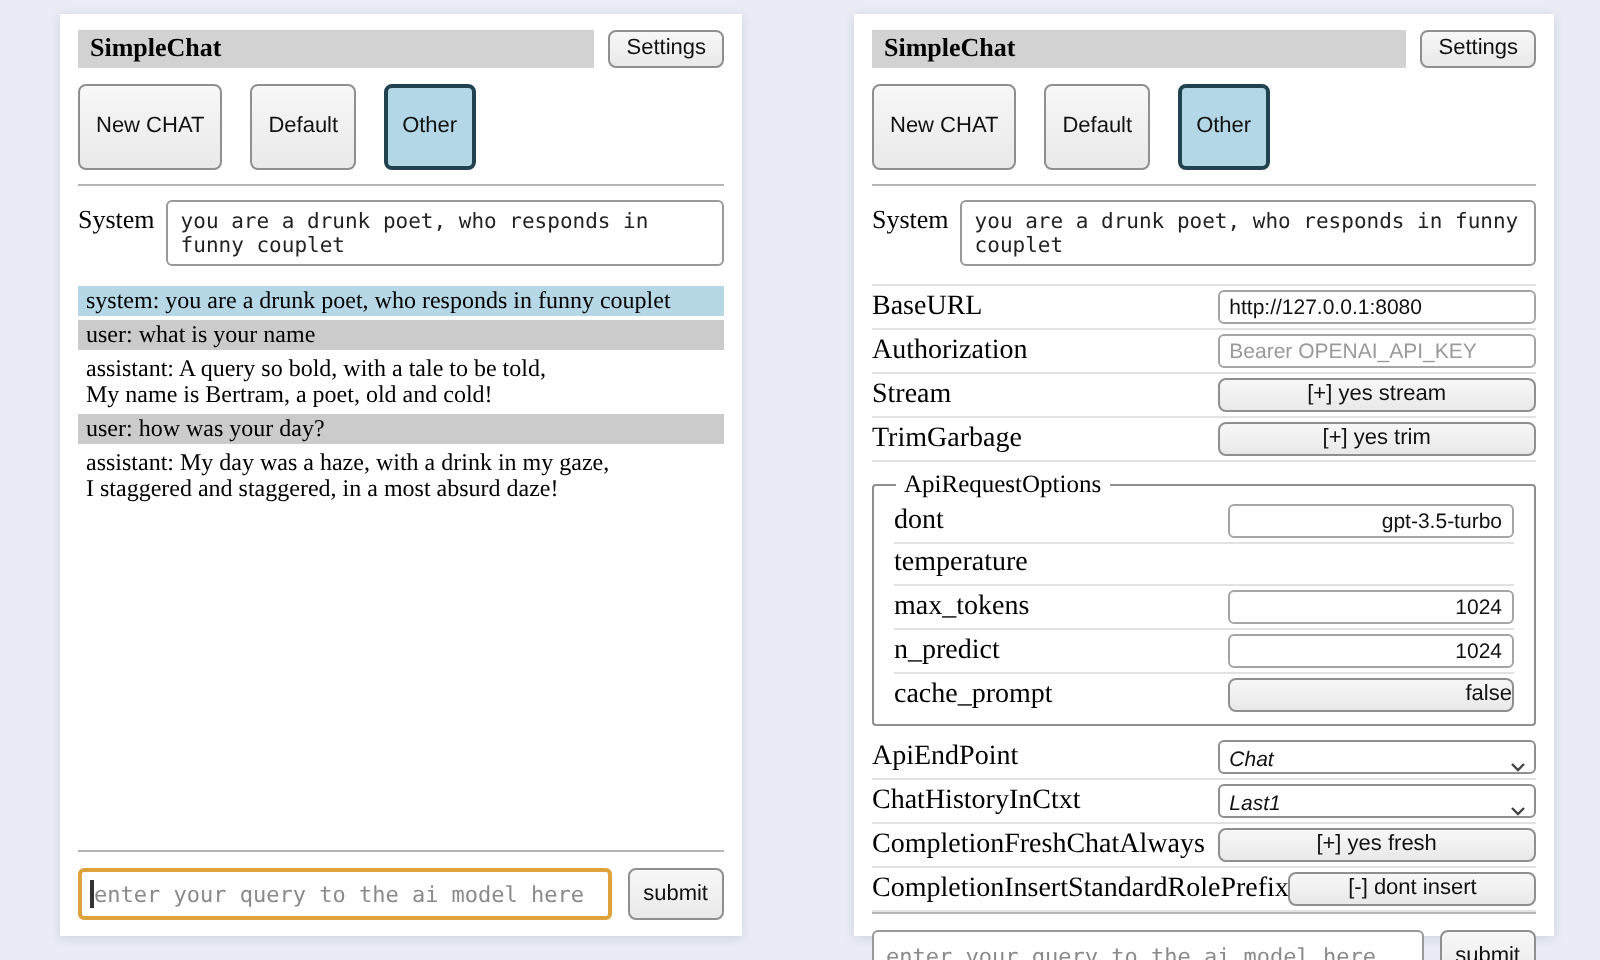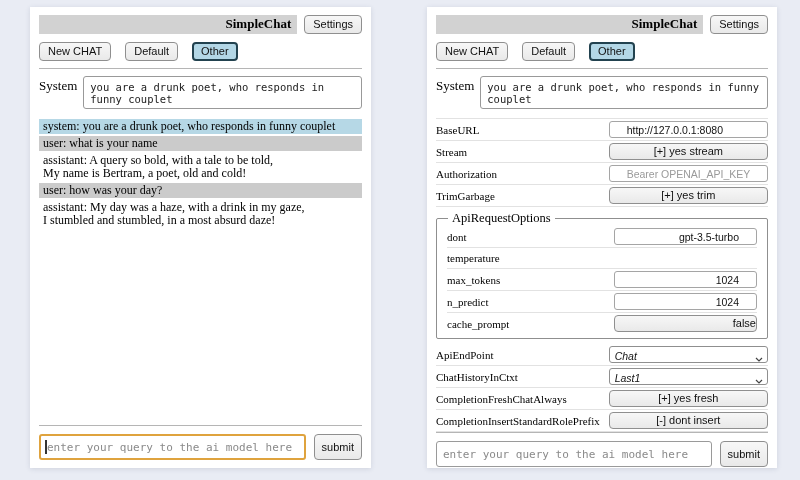--- a/index.html
+++ b/index.html
@@ -16,33 +16,33 @@
     padding:8px 9px;
     display:flex; flex-direction:column;
   }
   #chat-panel { left:30px; width:341px; }
   #settings-panel { left:427px; width:350px; }
 
   
   .titlebar { display:flex; gap:7px; align-items:stretch; }
   .titlebar .bar {
     flex:1; background: var(--titlebar-bg, #d2d2d2);
-    font-weight:bold; font-size:13px; padding:1px 6px; line-height:15px;text-align:right;
+    font-weight:bold; font-size:13px; padding:1px 6px; line-height:15px;
   }
   .btn {
     font-family:"Liberation Sans", sans-serif; font-size:11px; color:#111;
     background:linear-gradient(#f7f7f7,#e9e9e9);
     border:1px solid #8f8f8f; border-radius:4px;
     padding:2px 8px; line-height:13px; cursor:pointer; white-space:nowrap;
   }
   .session-row { display:flex; gap:14px; margin:8px 0 7px; }
   .btn.active {
     background: var(--active-tab-bg, #b3d7e6);
     border:2px solid var(--active-tab-border, #22424f);
-    padding:1px 7px;
+    padding:13px 7px;
   }
   hr.rule { border:none; border-top:1px solid #b5b5b5; }
 
   .system-row { display:flex; margin:7px 0 7px;justify-content:center; }
   .syslabel { font-size:13px; margin-right:6px; padding-top:2px; }
   .system-ta {
     flex:1; height:33px; resize:none; overflow:hidden;
     font-family:"DejaVu Sans Mono", monospace; font-size:10.5px;
     border:1px solid #999; border-radius:3px; padding:4px 6px; color:#222;
   }
@@ -67,25 +67,25 @@
   .query-wrap.focused .query-input { border:2px solid var(--focus-border, #dfa33e); }
   .caret { position:absolute; left:6px; top:6px; width:1.5px; height:14px; background:#333; }
   .btn.submit { padding:0 7px; }
 
   
   .settings-area { margin-top:2px; border-top:1px solid #e2e2e2; }
   .set-row {
     display:flex; align-items:center; justify-content:space-between;
     padding:2px 0; border-bottom:1px solid #e2e2e2; min-height:21px;
   }
-  .set-label { font-size:11px; color:#000; }
+  .set-label { font-size:14px; color:#000; }
   .ctl { width:48%; }
   input.ctl {
     height:17px; font-family:"Liberation Sans", sans-serif; font-size:10.5px;
-    border:1px solid #a5a5a5; border-radius:3px; padding:0 17px; color:#111;
+    border:1px solid #a5a5a5; border-radius:3px; padding:0 5px; color:#111;
   }
   input.ctl::placeholder { color:#9a9a9a; opacity:1; }
   .btn.ctl { height:17px; padding:0; text-align:center; line-height:15px; }
   .select {
     height:17px; background:#fff; border:1px solid #8f8f8f; border-radius:3px;
     display:flex; align-items:flex-end; justify-content:space-between;
     font-family:"Liberation Sans", sans-serif; font-size:10.5px; padding:0 4px 0 5px;
     cursor:pointer; color:#111;font-style:italic;
   }
   .chev { display:flex; align-items:center; }
@@ -124,21 +124,21 @@
     </div>
     <div class="msg assistant">
       <div>assistant: A query so bold, with a tale to be told,</div>
       <div>My name is Bertram, a poet, old and cold!</div>
     </div>
     <div class="msg user">
       <div>user: how was your day?</div>
     </div>
     <div class="msg assistant">
       <div>assistant: My day was a haze, with a drink in my gaze,</div>
-      <div>I stumbled and stumbled, in a most absurd daze!</div>
+      <div>I staggered and staggered, in a most absurd daze!</div>
     </div>
   </div>
   <div class="footer">
     <hr class="rule">
     <div class="input-row">
       <div class="query-wrap focused">
         <input class="query-input" placeholder="enter your query to the ai model here" style="">
         <span class="caret"></span>
       </div>
       <button class="btn submit">submit</button>
@@ -161,26 +161,26 @@
     <span class="syslabel">System</span>
     <textarea class="system-ta" spellcheck="false" style="">you are a drunk poet, who responds in funny couplet</textarea>
   </div>
 
   <div class="settings-area">
     <div class="set-row">
       <span class="set-label">BaseURL</span>
       <input class="ctl" value="http://127.0.0.1:8080" style="">
     </div>
     <div class="set-row">
+      <span class="set-label">Authorization</span>
+      <input class="ctl" placeholder="Bearer OPENAI_API_KEY" style="">
+    </div>
+    <div class="set-row">
       <span class="set-label">Stream</span>
       <button class="btn ctl">[+] yes stream</button>
-    </div>
-    <div class="set-row">
-      <span class="set-label">Authorization</span>
-      <input class="ctl" placeholder="Bearer OPENAI_API_KEY" style="">
     </div>
     <div class="set-row">
       <span class="set-label">TrimGarbage</span>
       <button class="btn ctl">[+] yes trim</button>
     </div>
 
     <fieldset class="aro">
       <legend>ApiRequestOptions</legend>
       <div class="set-row">
         <span class="set-label">dont</span>

